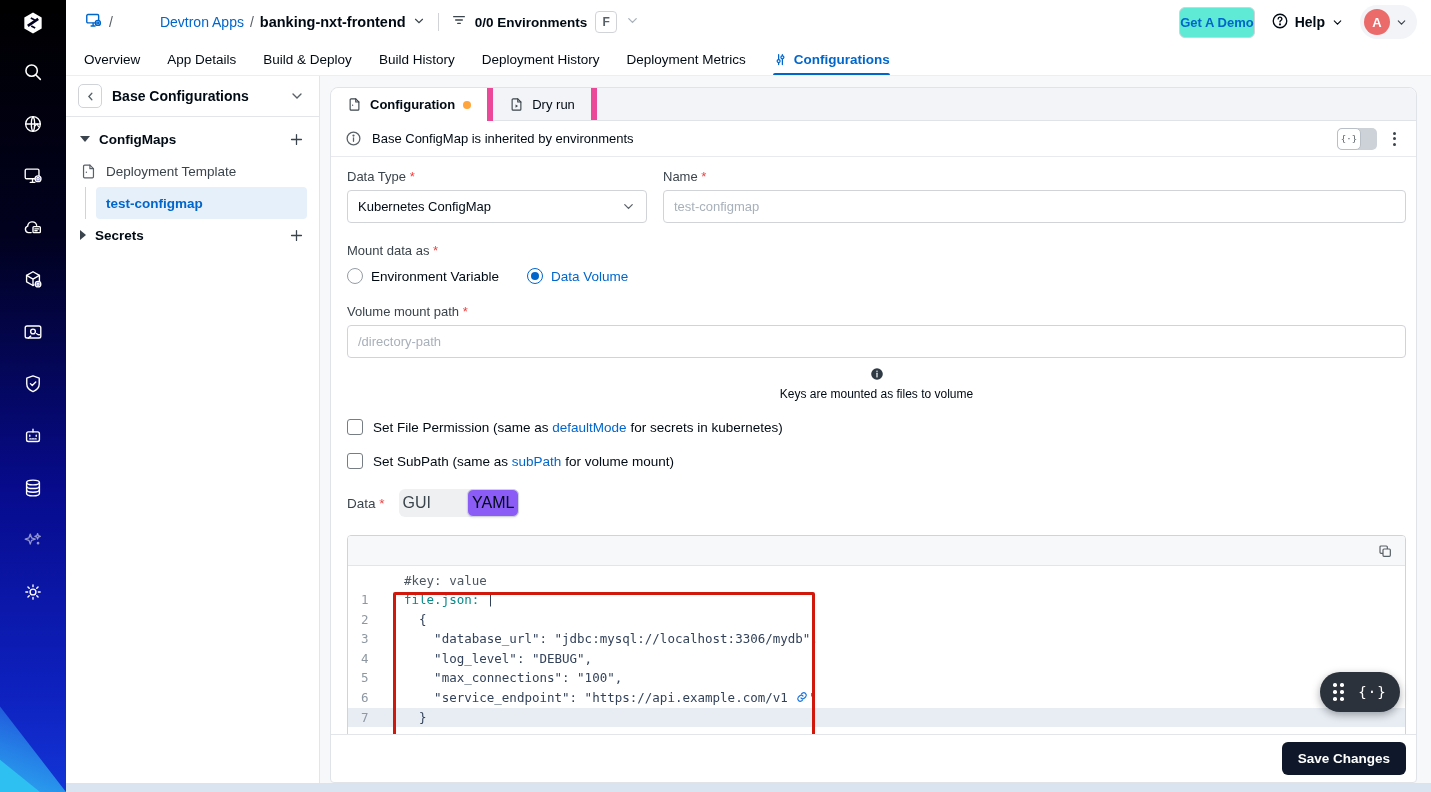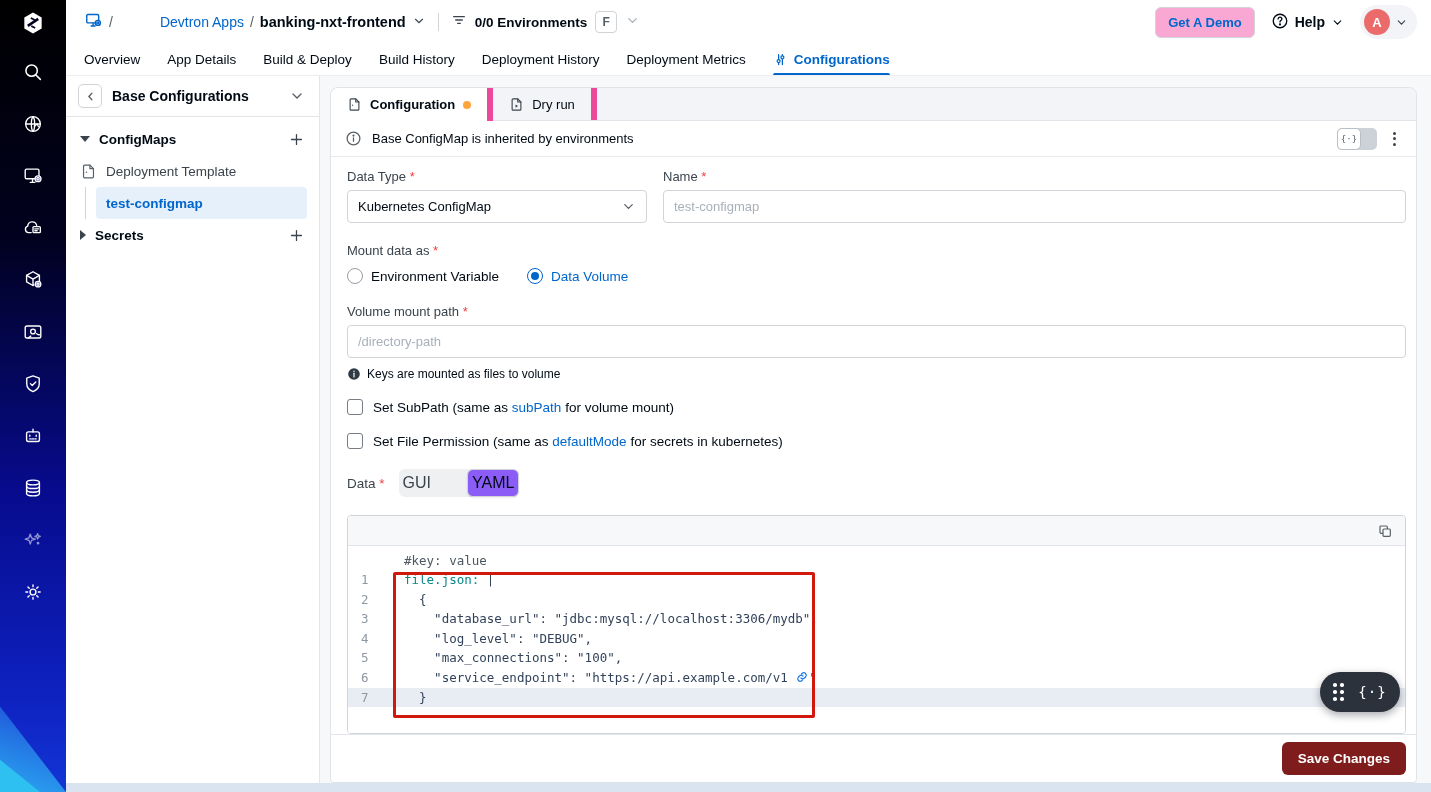--- a/index.html
+++ b/index.html
@@ -28,22 +28,22 @@
   .crumb { display:flex; align-items:center; gap:6px; font-size:14px; }
   .crumb .slash { color:#596168; }
   .crumb a { color:#0066cc; text-decoration:none; cursor:pointer;margin-left:41px; }
   .crumb .app-name { color:#000a14; font-weight:bold; font-size:14.5px; }
   .hdr-sep { width:1px; height:18px; background:#d0d4d9; margin:0 12px; }
   .env-cluster { display:flex; align-items:center; gap:8px; }
   .env-label { font-size:13.5px; font-weight:bold; color:#000a14; }
   .key-badge { min-width:22px; height:22px; border:1px solid #d0d4d9; border-radius:4px; background:#fff;
     display:flex; align-items:center; justify-content:center; font-size:12px; font-weight:bold; color:#596168; padding:0 5px;}
   .hdr-right { margin-left:auto; display:flex; align-items:center; gap:16px; }
-  .demo-btn { border:1px solid #d0d4d9; border-radius:6px; background:#f9a8d4; color:#0066cc; font-weight:bold;
-    font-size:13px; padding:7px 12px; cursor:pointer; font-family:inherit;}
+  .demo-btn { border:1px solid #d0d4d9; border-radius:6px; background:#5eead4; color:#0066cc; font-weight:bold;
+    font-size:13px; padding:7px 0; cursor:pointer; font-family:inherit;}
   .help-wrap { display:flex; align-items:center; gap:6px; cursor:pointer; font-size:14px; font-weight:bold; color:#000a14;}
   .avatar-pill { display:flex; align-items:center; gap:5px; background:#f2f4f7; border-radius:17px; padding:4px 9px 4px 4px; cursor:pointer;}
   .avatar-circle { width:26px; height:26px; border-radius:50%; background:#eb6a6a; color:#fff; font-size:13px; font-weight:bold;
     display:flex; align-items:center; justify-content:center; }
 
   
   .nav-tabs { height:32px; flex:0 0 32px; background:#fff; display:flex; align-items:stretch; gap:27px; padding:0 6px 0 18px; border-bottom:1px solid #eceef1;}
   .nav-tab { display:flex; align-items:center; gap:6px; font-size:13.5px; color:#000a14; cursor:pointer; position:relative; white-space:nowrap;}
   .nav-tab.active { color:#0066cc; font-weight:bold; }
   .nav-tab.active::after { content:""; position:absolute; left:0; right:0; bottom:0; height:2.5px; background:#0066cc; border-radius:2px 2px 0 0;}
@@ -96,21 +96,21 @@
   .text-input { width:100%; height:33px; border:1px solid #d0d4d9; border-radius:4px; background:#fff; padding:0 10px; font-size:13px;
     color:#000a14; font-family:inherit; }
   .text-input::placeholder { color:#a8b0ba; }
   .sec-label { margin-top:20px; }
   .radio-row { margin-top:10px; display:flex; align-items:center; gap:28px; }
   .radio-item { display:flex; align-items:center; gap:8px; font-size:13.5px; color:#000a14; cursor:pointer; }
   .radio-item.sel { color:#0066cc; }
   .radio-dot { width:16px; height:16px; border-radius:50%; border:1px solid #959da5; background:#fff; }
   .radio-item.sel .radio-dot { border:1.5px solid #0066cc; display:flex; align-items:center; justify-content:center; }
   .radio-item.sel .radio-dot::after { content:""; width:8px; height:8px; border-radius:50%; background:#0066cc; }
-  .note-row { margin-top:9px; display:flex; align-items:center; gap:6px; font-size:12px; color:#000a14; }
+  .note-row { margin-top:9px; display:flex; align-items:center; gap:6px; font-size:12px; color:#000a14;flex-direction:column; }
   .chk-row { margin-top:18px; display:flex; align-items:center; gap:10px; font-size:13.5px; color:#000a14; cursor:pointer; }
   .chk-box { width:16px; height:16px; border:1.5px solid #767d84; border-radius:3px; background:#fff; flex:0 0 16px;}
   .link-text { color:#0066cc; cursor:pointer; }
   .data-row { margin-top:20px; display:flex; align-items:center; gap:14px; }
   .data-label { font-size:13.5px; color:#3b444c; }
   .seg-ctl { display:flex; background:#eef0f2; border-radius:6px; align-items:stretch; height:28px; }
   .seg-opt { padding:0 4px; display:flex; align-items:center; font-size:16px; color:#3b444c; cursor:pointer; border-radius:6px;}
   .seg-opt.sel { background:#8b5cf6; border:1px solid #d0d4d9; font-weight:normal; color:#000a14; box-shadow:0 1px 2px rgba(0,10,20,.08);margin-left:32px;}
 
   
@@ -129,21 +129,21 @@
 
   
   .float-pill { position:absolute; right:16px; bottom:70px; width:80px; height:40px; background:#2b323b; border-radius:20px;
     box-shadow:0 3px 8px rgba(0,10,20,.35); display:flex; align-items:center; justify-content:center; gap:14px; cursor:pointer; z-index:6;}
   .dots-grid { display:grid; grid-template-columns:repeat(2,4px); grid-auto-rows:4px; gap:3px; }
   .dots-grid i { width:3.5px; height:3.5px; border-radius:50%; background:#fff; }
   .braces-glyph { color:#fff; font-family:"DejaVu Sans Mono",monospace; font-size:14px; letter-spacing:1px; }
 
   
   .card-footer { height:48px; flex:0 0 48px; border-top:1px solid #e2e5e9; display:flex; align-items:center; justify-content:flex-end; padding:0 10px;}
-  .save-btn { background:#7f1d1d; color:#fff; border:none; border-radius:6px; font-family:inherit; font-size:13.5px; font-weight:bold;
+  .save-btn { background:#0f172a; color:#fff; border:none; border-radius:6px; font-family:inherit; font-size:13.5px; font-weight:bold;
     padding:9px 16px; cursor:pointer; }
 
   .bottom-strip { position:absolute; left:66px; right:0; bottom:0; height:9px; background:#d9e4f0; z-index:1;}
 </style>
 </head>
 <body>
 
 <div class="root">
 
   <aside class="app-sidebar">
@@ -449,25 +449,25 @@
               <svg width="14" height="14" viewBox="0 0 24 24">
                   <circle cx="12" cy="12" r="10" fill="#2f3a45"></circle>
                   <path d="M12 10.5V17" stroke="#fff" stroke-width="2" stroke-linecap="round"></path>
                   <circle cx="12" cy="7.2" r="1.2" fill="#fff"></circle>
                 </svg>
               <span>Keys are mounted as files to volume</span>
             </div>
 
             <div class="chk-row">
               <span class="chk-box"></span>
-              <span><span>Set SubPath (same as </span><span class="link-text">subPath</span><span> for volume mount)</span></span>
+              <span><span>Set File Permission (same as </span><span class="link-text">defaultMode</span><span> for secrets in kubernetes)</span></span>
             </div>
             <div class="chk-row">
               <span class="chk-box"></span>
-              <span><span>Set File Permission (same as </span><span class="link-text">defaultMode</span><span> for secrets in kubernetes)</span></span>
+              <span><span>Set SubPath (same as </span><span class="link-text">subPath</span><span> for volume mount)</span></span>
             </div>
 
             <div class="data-row">
               <span class="data-label"><span>Data</span> <span class="req">*</span></span>
               <div class="seg-ctl">
                 <div class="seg-opt">GUI</div>
                 <div class="seg-opt sel">YAML</div>
               </div>
             </div>
 

